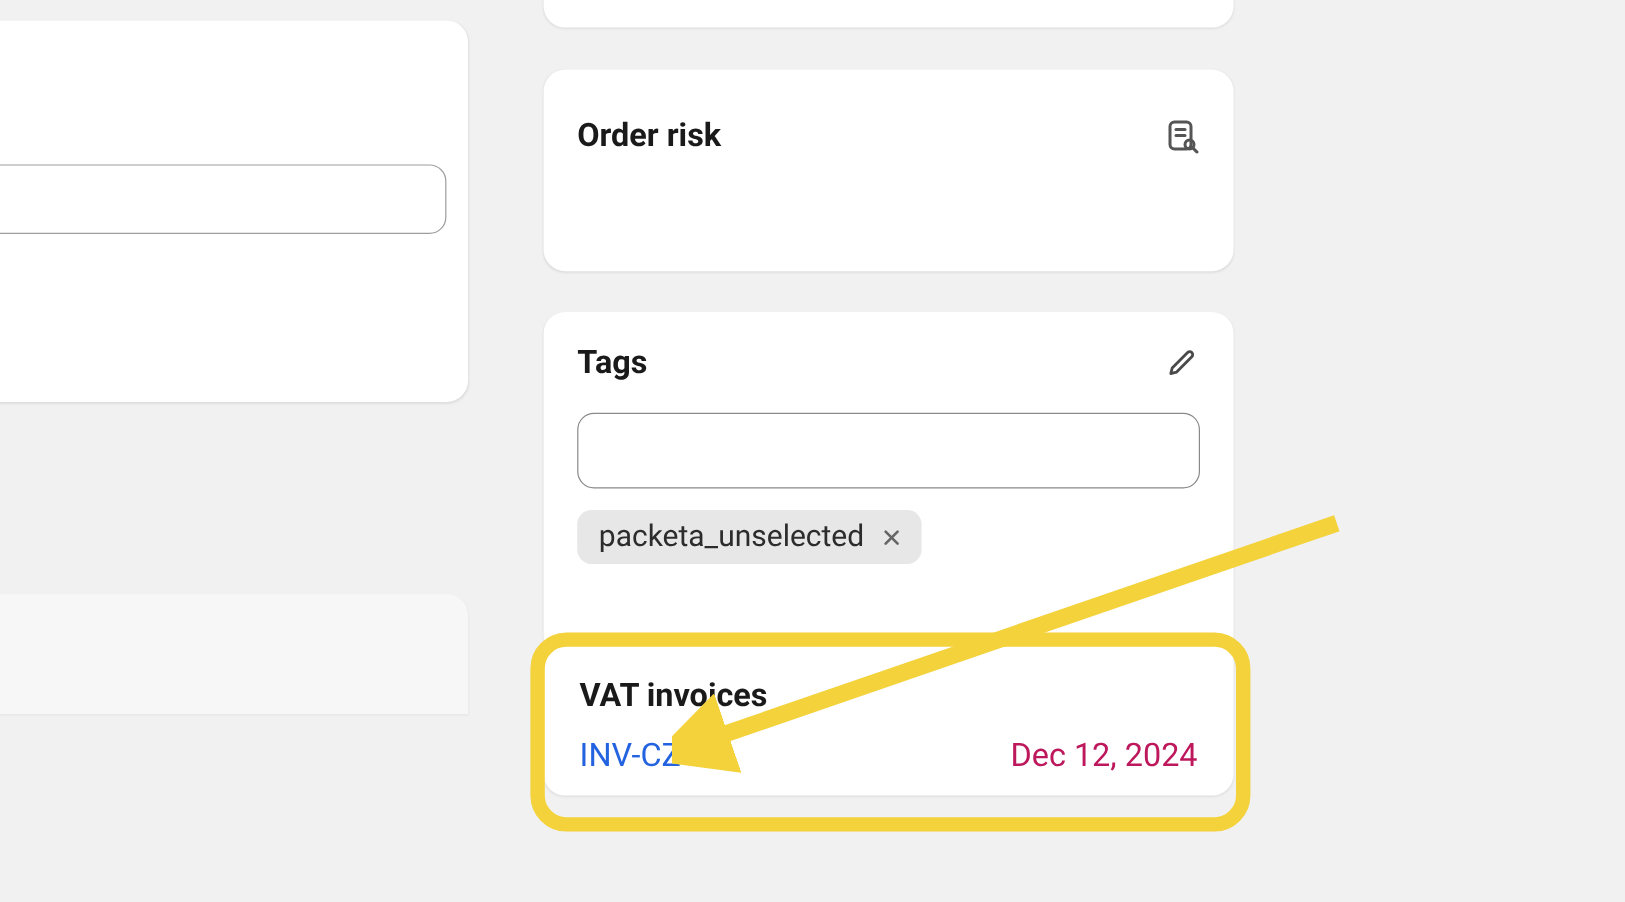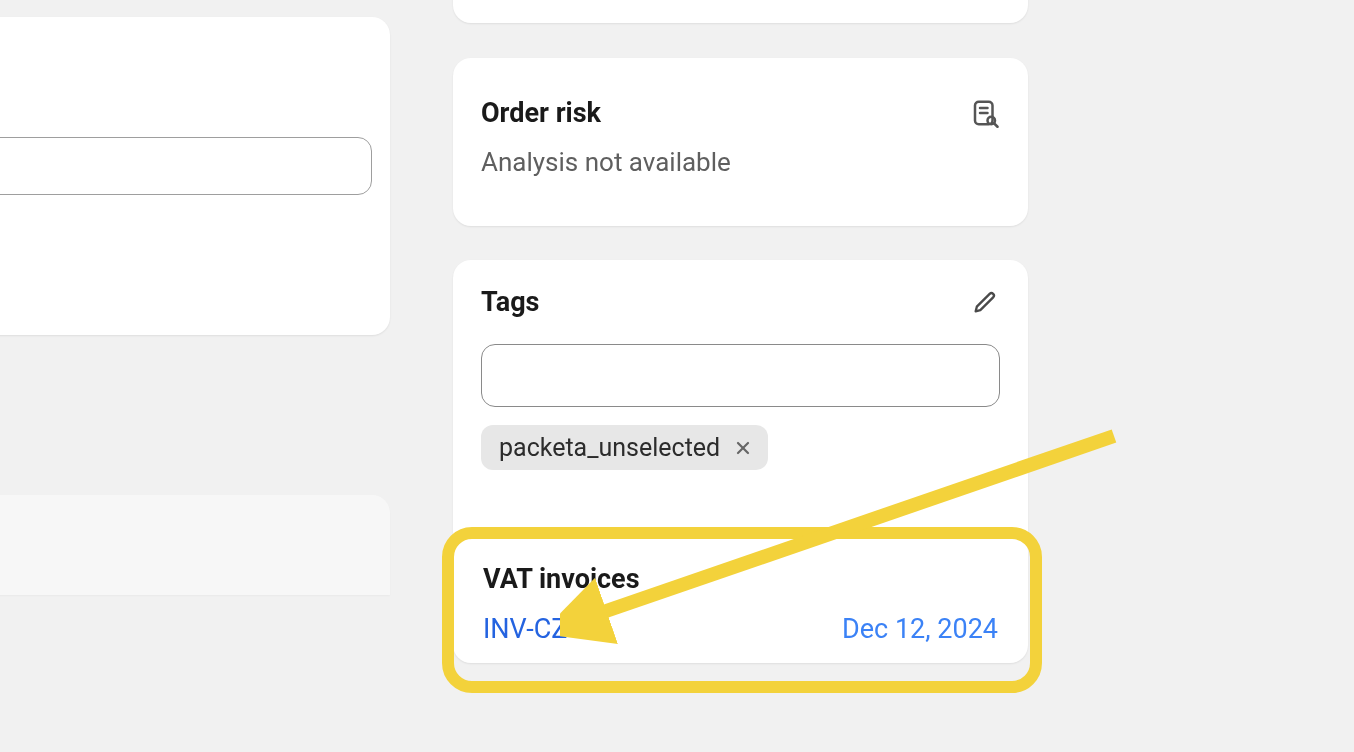--- a/index.html
+++ b/index.html
@@ -120,21 +120,21 @@
       margin-top: 18px;
     }
     .invoice-link {
       font-size: 27px;
       color: #2463e0;
       text-decoration: none;
       cursor: pointer;
     }
     .invoice-date {
       font-size: 27px;
-      color: #3b82f6;
+      color: #be185d;
     }
 
     
     .highlight-box {
       position: absolute;
       left: 442px;
       top: 527px;
       width: 600px;
       height: 166px;
       border: 12px solid #f3d23b;
@@ -166,21 +166,20 @@
     <span class="icon-receipt-search">
       <svg viewBox="0 0 24 24" width="30" height="30" fill="none" stroke="currentColor" stroke-width="2" stroke-linecap="round" stroke-linejoin="round">
         <rect x="4" y="3" width="14" height="18" rx="3"></rect>
         <line x1="8" y1="8" x2="14" y2="8"></line>
         <line x1="8" y1="12" x2="14" y2="12"></line>
         <circle cx="17" cy="18" r="3"></circle>
         <line x1="19.2" y1="20.2" x2="22" y2="23"></line>
       </svg>
     </span>
   </div>
-  <p class="status-text">Analysis not available</p>
 </div>
 
 <div class="card tags-card">
   <div class="card-header">
     <h3 class="card-title">Tags</h3>
     <span class="icon-pencil">
       <svg viewBox="0 0 24 24" width="28" height="28" fill="none" stroke="currentColor" stroke-width="2" stroke-linecap="round" stroke-linejoin="round">
         <path d="M4 20l4-1 11-11a2 2 0 0 0-3-3L5 16l-1 4z"></path>
       </svg>
     </span>

